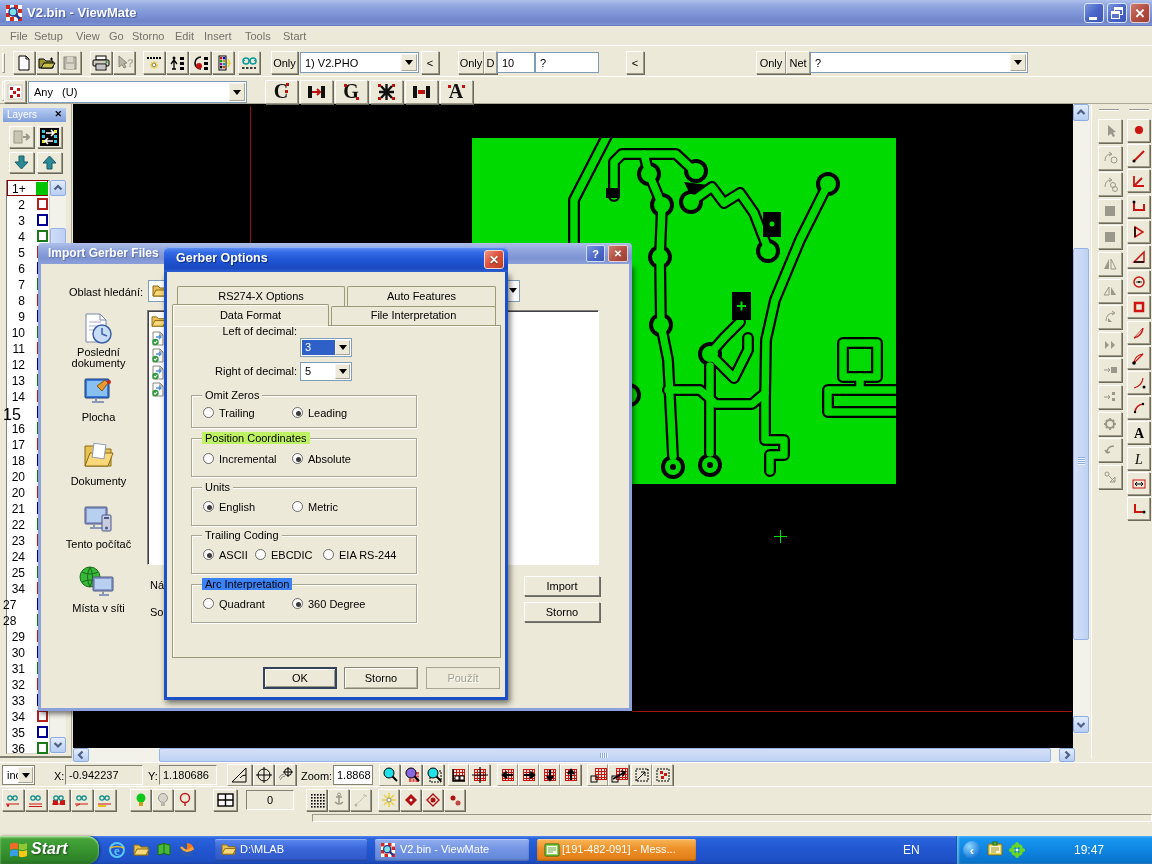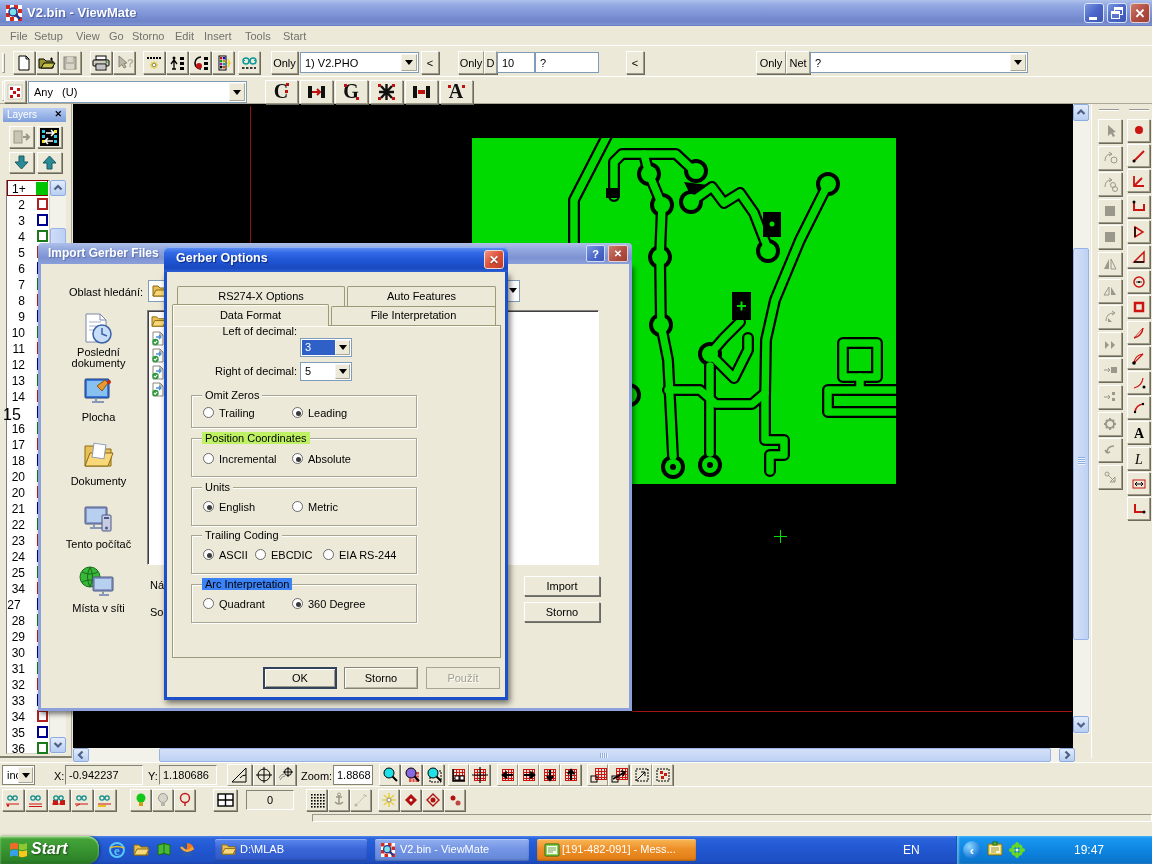--- a/index.html
+++ b/index.html
@@ -219,23 +219,23 @@
 <div class="abs" style="left:3px;top:414px;width:22px;text-align:right;font-size:12px">22</div>
 <div class="abs" style="left:37px;top:414px;width:11px;height:12px;border:2px solid #1a7a1a;background:#fff"></div>
 <div class="abs" style="left:3px;top:430px;width:22px;text-align:right;font-size:12px">23</div>
 <div class="abs" style="left:37px;top:430px;width:11px;height:12px;border:2px solid #b22020;background:#fff"></div>
 <div class="abs" style="left:3px;top:446px;width:22px;text-align:right;font-size:12px">24</div>
 <div class="abs" style="left:37px;top:446px;width:11px;height:12px;border:2px solid #000090;background:#fff"></div>
 <div class="abs" style="left:3px;top:462px;width:22px;text-align:right;font-size:12px">25</div>
 <div class="abs" style="left:37px;top:462px;width:11px;height:12px;border:2px solid #1a7a1a;background:#fff"></div>
 <div class="abs" style="left:3px;top:478px;width:22px;text-align:right;font-size:12px">34</div>
 <div class="abs" style="left:37px;top:478px;width:11px;height:12px;border:2px solid #b22020;background:#fff"></div>
-<div class="abs" style="left:3px;top:494px;width:22px;text-align:center;font-size:12px">27</div>
+<div class="abs" style="left:3px;top:494px;width:22px;text-align:left;font-size:12px">27</div>
 <div class="abs" style="left:37px;top:494px;width:11px;height:12px;border:2px solid #000090;background:#fff"></div>
-<div class="abs" style="left:3px;top:510px;width:22px;text-align:right;font-size:12px">28</div>
+<div class="abs" style="left:3px;top:510px;width:22px;font-size:12px">28</div>
 <div class="abs" style="left:37px;top:510px;width:11px;height:12px;border:2px solid #1a7a1a;background:#fff"></div>
 <div class="abs" style="left:3px;top:526px;width:22px;text-align:right;font-size:12px">29</div>
 <div class="abs" style="left:37px;top:526px;width:11px;height:12px;border:2px solid #b22020;background:#fff"></div>
 <div class="abs" style="left:3px;top:542px;width:22px;text-align:right;font-size:12px">30</div>
 <div class="abs" style="left:37px;top:542px;width:11px;height:12px;border:2px solid #000090;background:#fff"></div>
 <div class="abs" style="left:3px;top:558px;width:22px;text-align:right;font-size:12px">31</div>
 <div class="abs" style="left:37px;top:558px;width:11px;height:12px;border:2px solid #1a7a1a;background:#fff"></div>
 <div class="abs" style="left:3px;top:574px;width:22px;text-align:right;font-size:12px">32</div>
 <div class="abs" style="left:37px;top:574px;width:11px;height:12px;border:2px solid #b22020;background:#fff"></div>
 <div class="abs" style="left:3px;top:590px;width:22px;text-align:right;font-size:12px">33</div>

